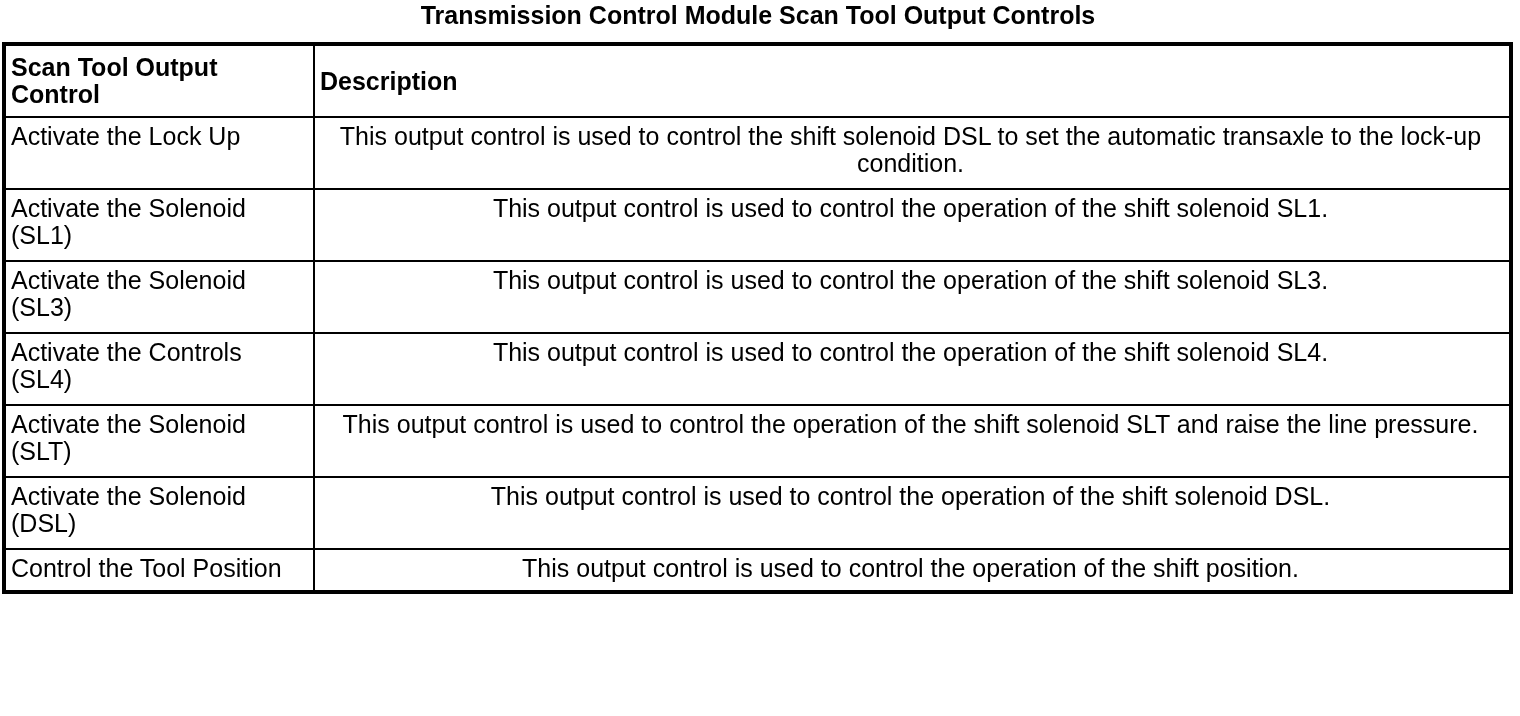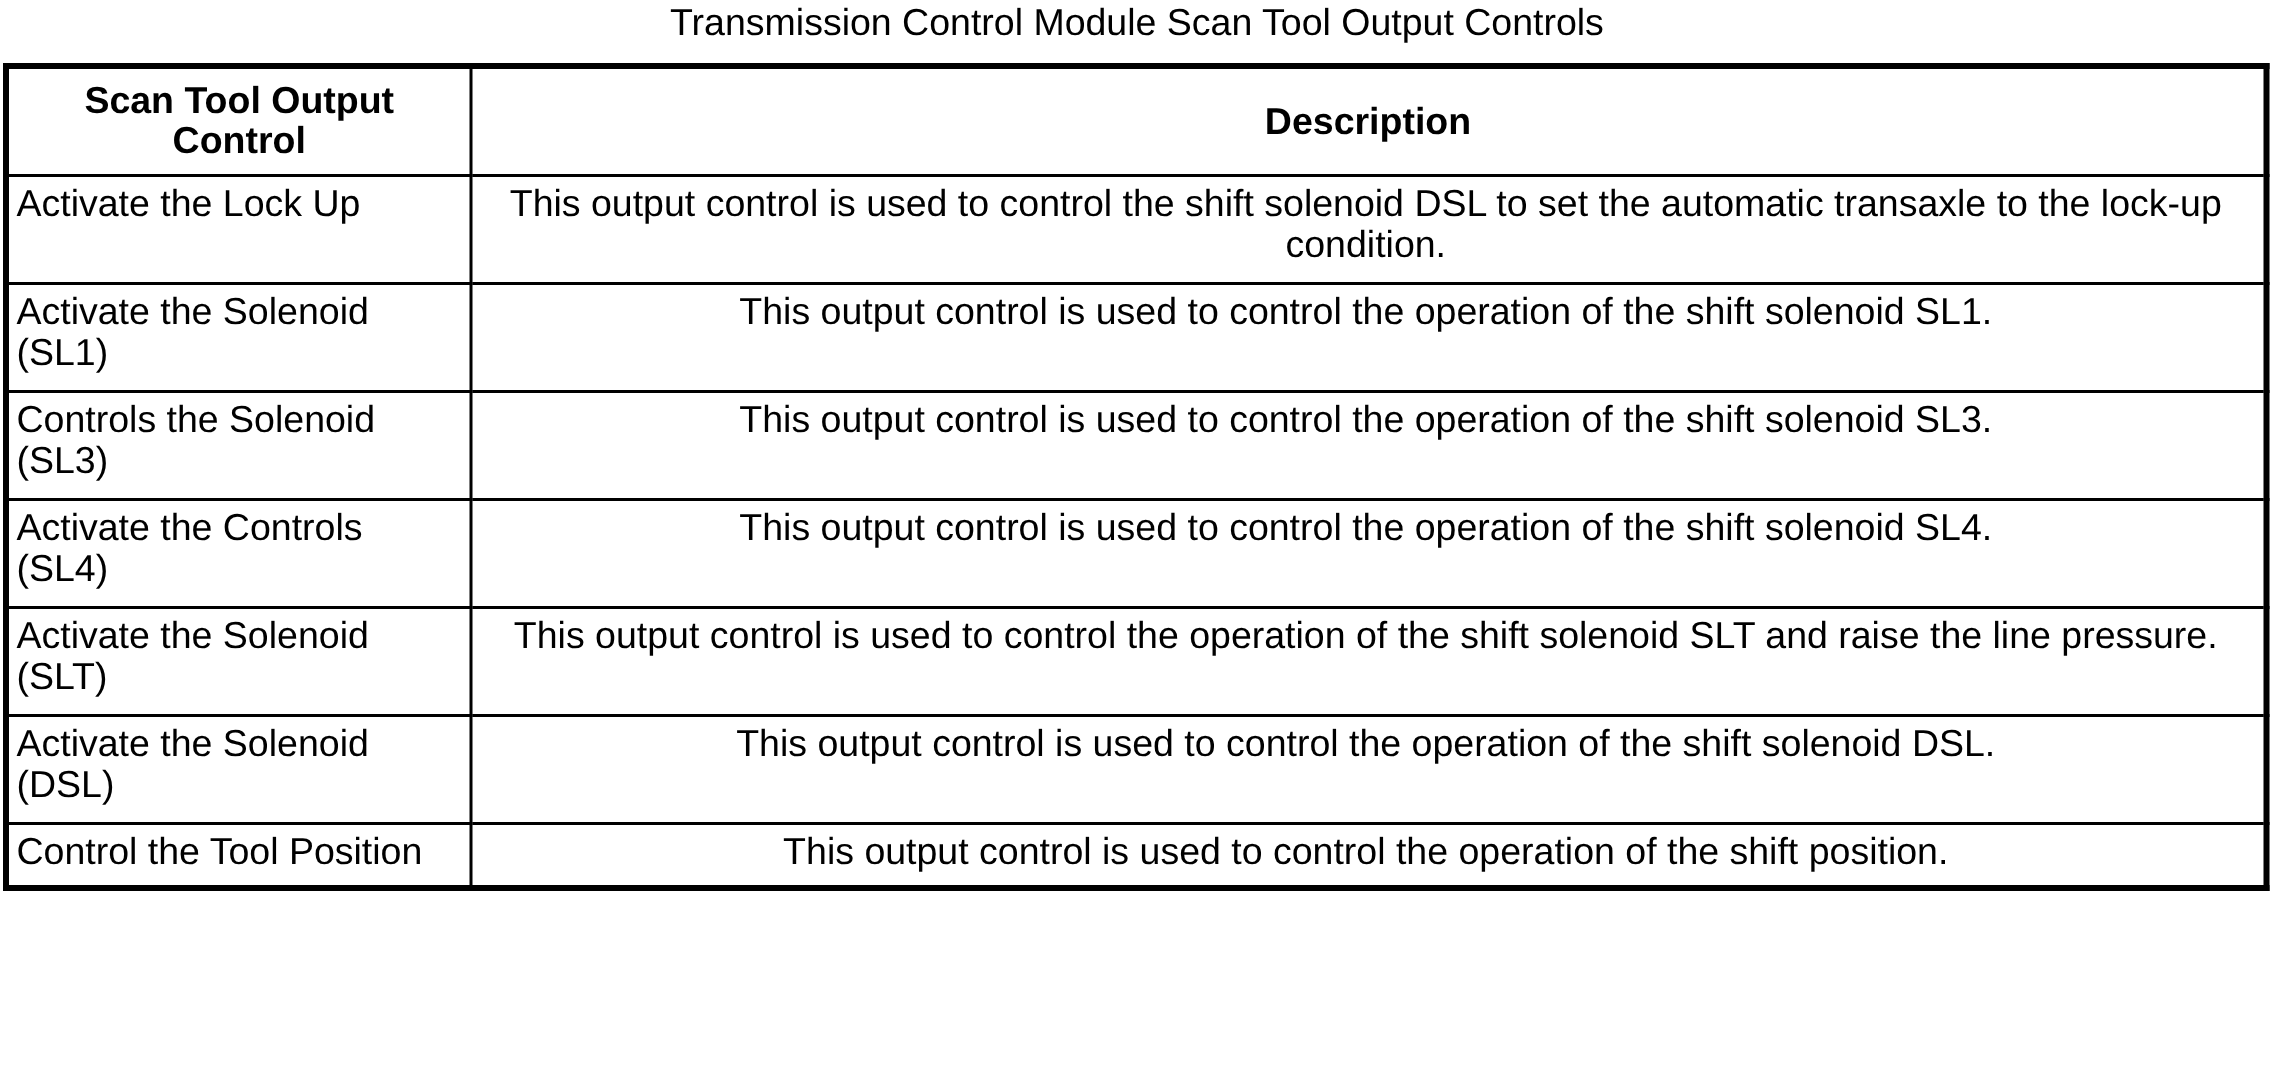--- a/index.html
+++ b/index.html
@@ -12,42 +12,42 @@
     font-family: "Liberation Sans", sans-serif;
     overflow: hidden;
   }
   .doc-title {
     position: absolute;
     top: 2px;
     left: 0;
     width: 1516px;
     text-align: center;
     font-size: 25px;
-    font-weight: normal;
+    font-weight: bold;
     line-height: 27px;
   }
   table.output-controls {
     position: absolute;
     top: 42px;
     left: 2px;
     width: 1511px;
     border-collapse: collapse;
     table-layout: fixed;
     border: 4px solid #000000;
   }
   table.output-controls th,
   table.output-controls td {
     border: 2px solid #000000;
     font-size: 25px;
     line-height: 27px;
     overflow: hidden;
   }
   table.output-controls th {
     font-weight: bold;
-    text-align: center;
+    text-align: left;
     vertical-align: middle;
     padding: 2px 5px;
   }
   tr.header-row   { height: 73px; }
   tr.row-tall     { height: 72px; }
   tr.row-short    { height: 43px; }
   td.control-cell {
     vertical-align: top;
     text-align: left;
     padding: 5px 5px 2px 5px;
@@ -81,21 +81,21 @@
 
     <tr class="row-tall">
           <td class="control-cell">Activate the Lock Up</td>
           <td class="description-cell">This output control is used to control the shift solenoid DSL to set the automatic transaxle to the lock-up condition.</td>
         </tr>
         <tr class="row-tall">
           <td class="control-cell">Activate the Solenoid (SL1)</td>
           <td class="description-cell">This output control is used to control the operation of the shift solenoid SL1.</td>
         </tr>
         <tr class="row-tall">
-          <td class="control-cell">Controls the Solenoid (SL3)</td>
+          <td class="control-cell">Activate the Solenoid (SL3)</td>
           <td class="description-cell">This output control is used to control the operation of the shift solenoid SL3.</td>
         </tr>
         <tr class="row-tall">
           <td class="control-cell">Activate the Controls (SL4)</td>
           <td class="description-cell">This output control is used to control the operation of the shift solenoid SL4.</td>
         </tr>
         <tr class="row-tall">
           <td class="control-cell">Activate the Solenoid (SLT)</td>
           <td class="description-cell">This output control is used to control the operation of the shift solenoid SLT and raise the line pressure.</td>
         </tr>

